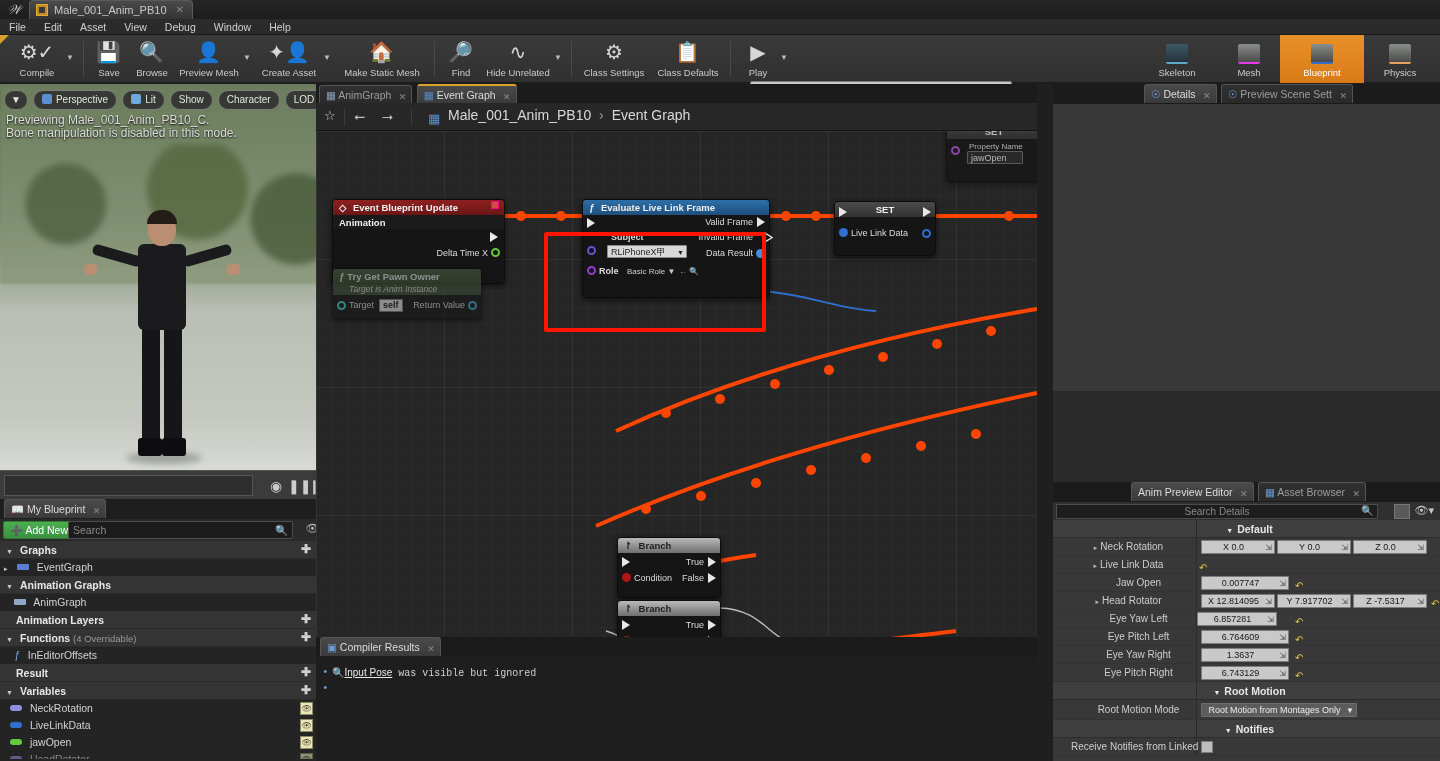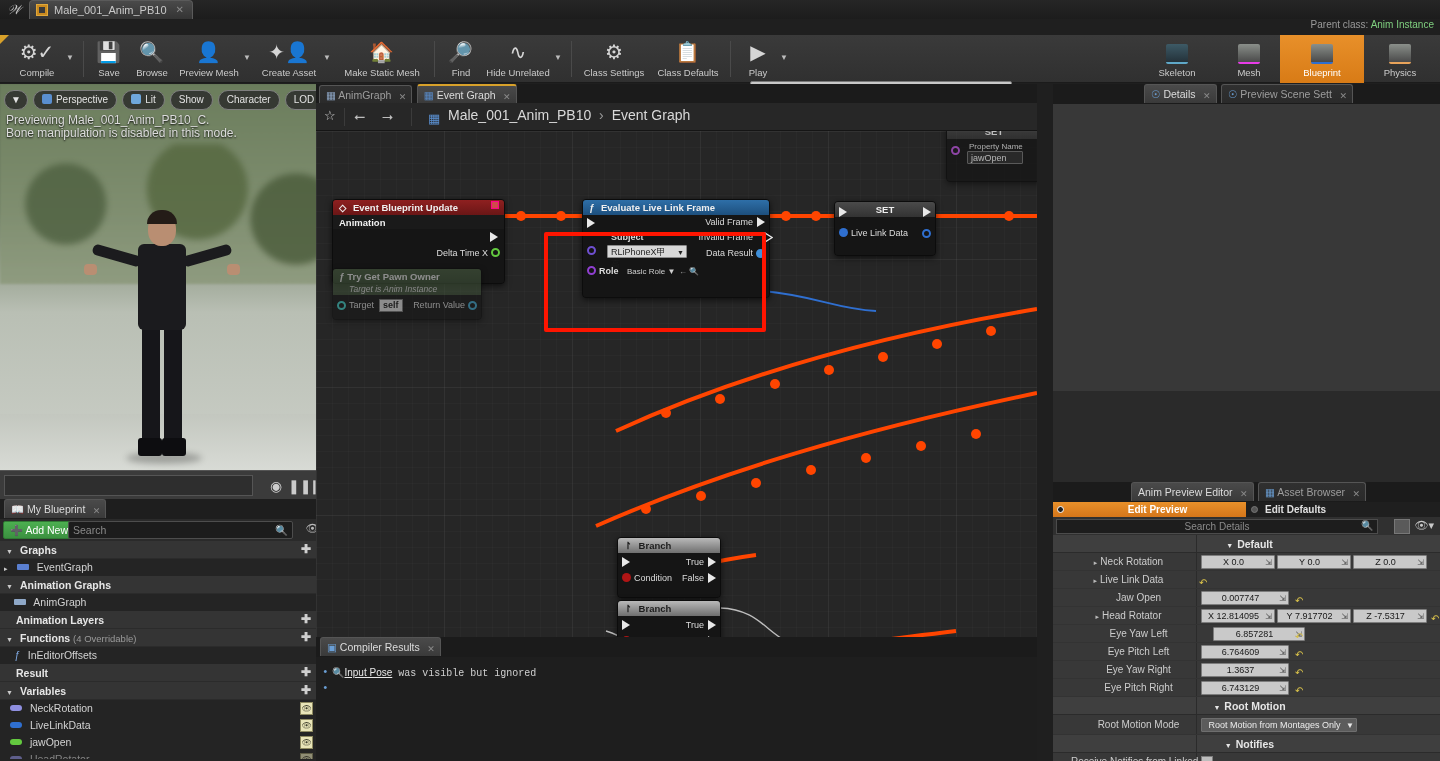--- a/index.html
+++ b/index.html
@@ -219,20 +219,29 @@
     <span class="ic"></span>
     <span class="lbl">Male_001_Anim_PB10</span>
     <span class="x">✕</span>
   </div>
 </div>
 <div class="parentclass">
   <span>Parent class:</span>
   <b>Anim Instance</b>
 </div>
 
+<div class="menubar">
+  <div class="mi">File</div>
+  <div class="mi">Edit</div>
+  <div class="mi">Asset</div>
+  <div class="mi">View</div>
+  <div class="mi">Debug</div>
+  <div class="mi">Window</div>
+  <div class="mi">Help</div>
+</div>
 
 <div class="toolbar">
   <div class="tb-corner"></div>
 
   <div class="tgrp" style="left:8px;">
     <div class="tbtn" style="width:58px">
       <span class="gl">⚙✓</span>
       <span class="cap">Compile</span>
     </div>
     <div class="tarrow">▼</div>
@@ -707,30 +716,20 @@
         <span>Anim Preview Editor</span>
         <span class="x">✕</span>
       </span>
       <span class="paneltab inactive">
         <span style="color:#6a9ed4">▦</span>
         <span>Asset Browser</span>
         <span class="x">✕</span>
       </span>
     </div>
 
-    <div class="orangebar">
-      <div class="seg">
-        <span class="rad"></span>
-        <span>Edit Preview</span>
-      </div>
-      <div class="seg2">
-        <span class="rad"></span>
-        <span>Edit Defaults</span>
-      </div>
-    </div>
 
     <div class="dsearch">
       <div class="box">
         <span>Search Details</span>
       </div>
       <span class="mg">🔍</span>
       <span class="ic2"></span>
       <span class="ic3">👁▾</span>
     </div>
 
@@ -762,21 +761,21 @@
       <div class="prow">
         <span class="nm"><span class="tri">▸</span><span>Head Rotator</span></span>
         <span class="fld" style="left:148px;width:74px"><span>X</span>&nbsp;<span>12.814095</span><span class="rs">⇲</span></span>
         <span class="fld" style="left:224px;width:74px"><span>Y</span>&nbsp;<span>7.917702</span><span class="rs">⇲</span></span>
         <span class="fld" style="left:300px;width:74px"><span>Z</span>&nbsp;<span>-7.5317</span><span class="rs">⇲</span></span>
         <span class="revert" style="left:378px">↶</span>
       </div>
 
       <div class="prow">
         <span class="nm" style="left:18px">Eye Yaw Left</span>
-        <span class="fld" style="left:160px;width:92px"><span>6.857281</span><span class="rs">⇲</span></span>
+        <span class="fld" style="left:144px;width:80px"><span>6.857281</span><span class="rs">⇲</span></span>
         <span class="revert" style="left:242px">↶</span>
       </div>
       <div class="prow">
         <span class="nm" style="left:18px">Eye Pitch Left</span>
         <span class="fld" style="left:148px;width:88px"><span>6.764609</span><span class="rs">⇲</span></span>
         <span class="revert" style="left:242px">↶</span>
       </div>
       <div class="prow">
         <span class="nm" style="left:18px">Eye Yaw Right</span>
         <span class="fld" style="left:148px;width:88px"><span>1.3637</span><span class="rs">⇲</span></span>

